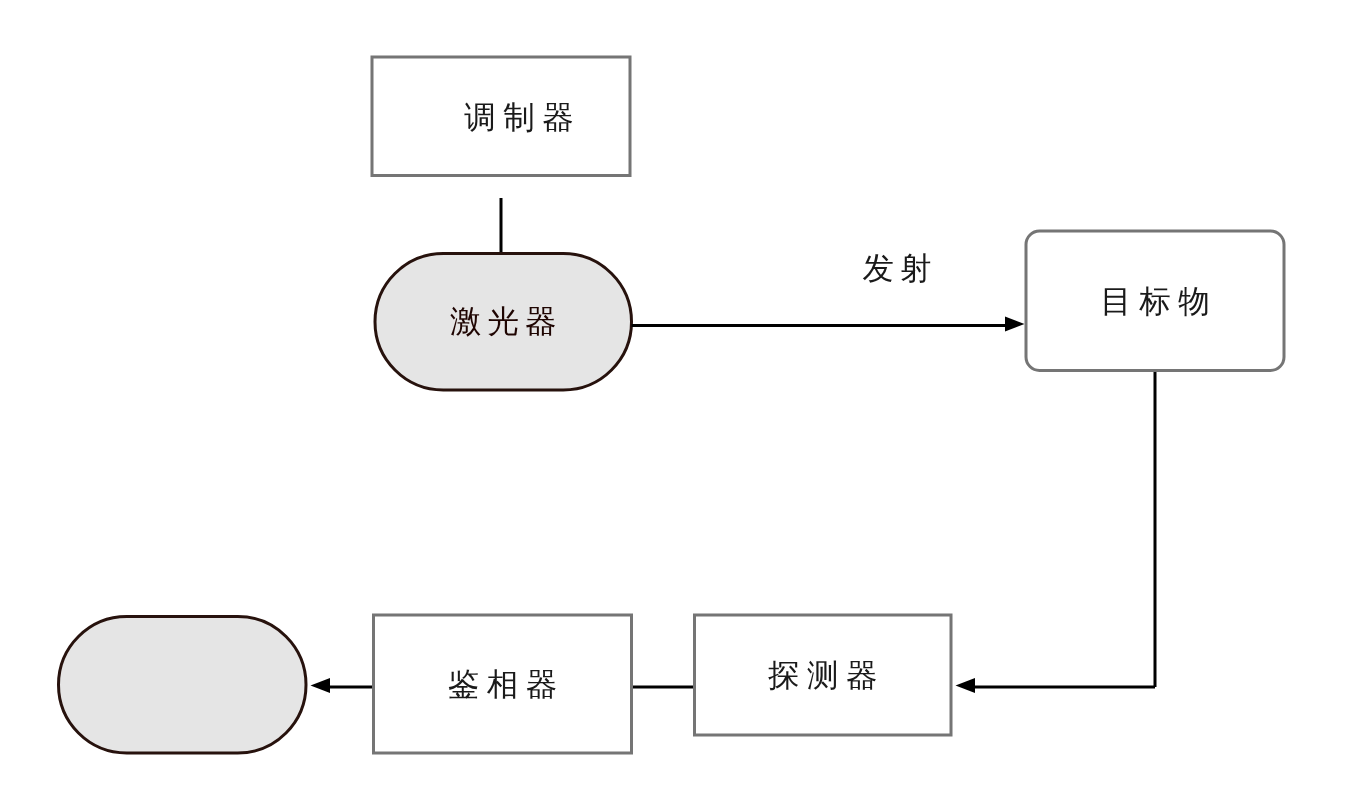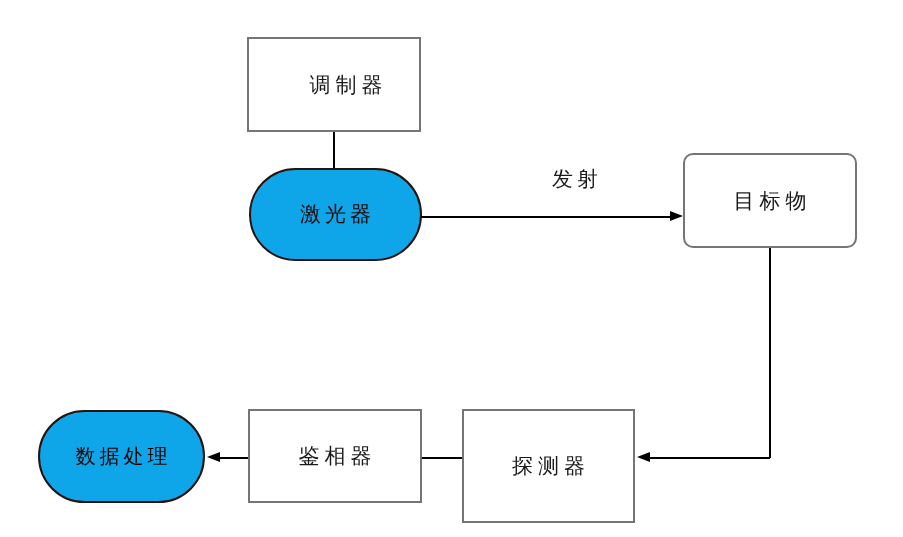--- a/index.html
+++ b/index.html
@@ -24,21 +24,21 @@
     align-items: center;
     justify-content: center;
     font-size: 21px;
     color: #1a1a1a;
     letter-spacing: 5px;
     text-indent: 5px;
     box-sizing: border-box;
   }
   .stadium {
     position: absolute;
-    background: #0ea5e9;
+    background: #e5e5e5;
     border: 2px solid #27120d;
     border-radius: 48px;
     display: flex;
     flex-direction: column;
     align-items: center;
     justify-content: center;
     font-size: 21px;
     color: #1f0502;
     letter-spacing: 4px;
     text-indent: 4px;
@@ -64,37 +64,37 @@
   .arrow-left  { border-right: 13px solid #000000; }
   
   .edge-label {
     position: absolute;
     font-size: 21px;
     color: #1a1a1a;
     letter-spacing: 4px;
     text-align: center;
   }
   
-  #modulator { left: 247px; top: 37px;  width: 174px; height: 95px; padding-left: 24px; }
+  #modulator { left: 247px; top: 37px;  width: 174px; height: 81px; padding-left: 24px; }
   #laser     { left: 249px; top: 168px; width: 173px; height: 93px; }
   #target    { left: 683px; top: 153px; width: 174px; height: 95px; border-radius: 10px; }
   #phase     { left: 248px; top: 409px; width: 174px; height: 94px; }
-  #detector  { left: 462px; top: 409px; width: 173px; height: 114px; }
+  #detector  { left: 462px; top: 409px; width: 173px; height: 82px; }
   #dataout   { left: 38px;  top: 410px; width: 167px; height: 93px; font-size: 20px; }
   
   #conn-mod-laser   { left: 333px; top: 132px; height: 36px; }
   #emit-line        { left: 421px; top: 216px; width: 252px; }
   #emit-head        { left: 670px; top: 211px; }
   #reflect-vline    { left: 769px; top: 248px; height: 210px; }
   #reflect-hline    { left: 648px; top: 457px; width: 122px; }
   #reflect-head     { left: 637px; top: 452px; }
   #conn-det-phase   { left: 422px; top: 457px; width: 40px; }
   #output-line      { left: 219px; top: 457px; width: 29px; }
   #output-head      { left: 207px; top: 452px; }
-  #emit-label       { left: 537px; top: 165px; width: 80px; font-family: Liberation Serif, serif; }
+  #emit-label       { left: 560px; top: 165px; width: 80px; font-family: Liberation Serif, serif; }
   #reflect-label    { left: 679px; top: 423px; width: 76px; }
 </style>
 </head>
 <body>
 
 <div class="canvas">
 
   <div class="box" id="modulator">
     <span>调制器</span>
   </div>
@@ -124,16 +124,15 @@
   <div class="hline" id="conn-det-phase"></div>
 
   <div class="box" id="phase">
     <span>鉴相器</span>
   </div>
 
   <div class="hline" id="output-line"></div>
   <div class="arrow-left" id="output-head"></div>
 
   <div class="stadium" id="dataout">
-    <span>数据处理</span>
   </div>
 
 </div>
 
 </body></html>

